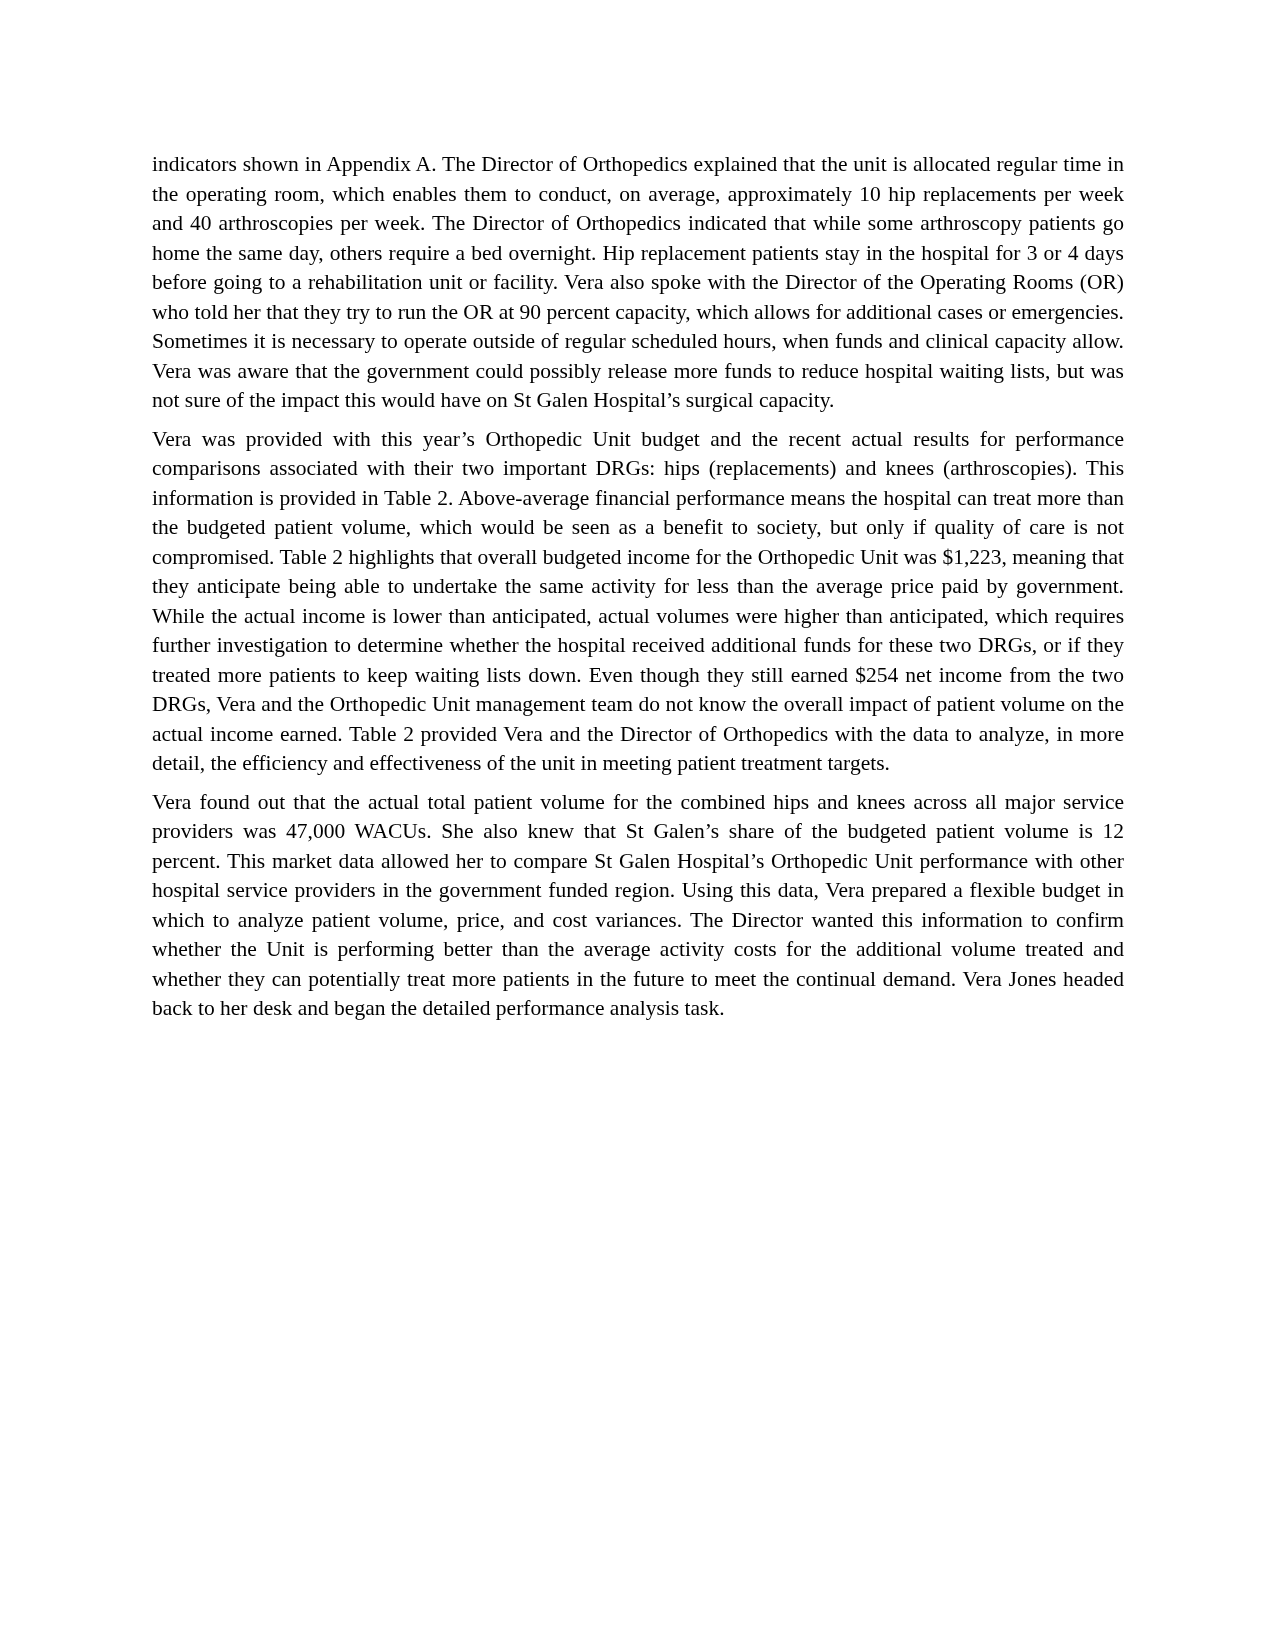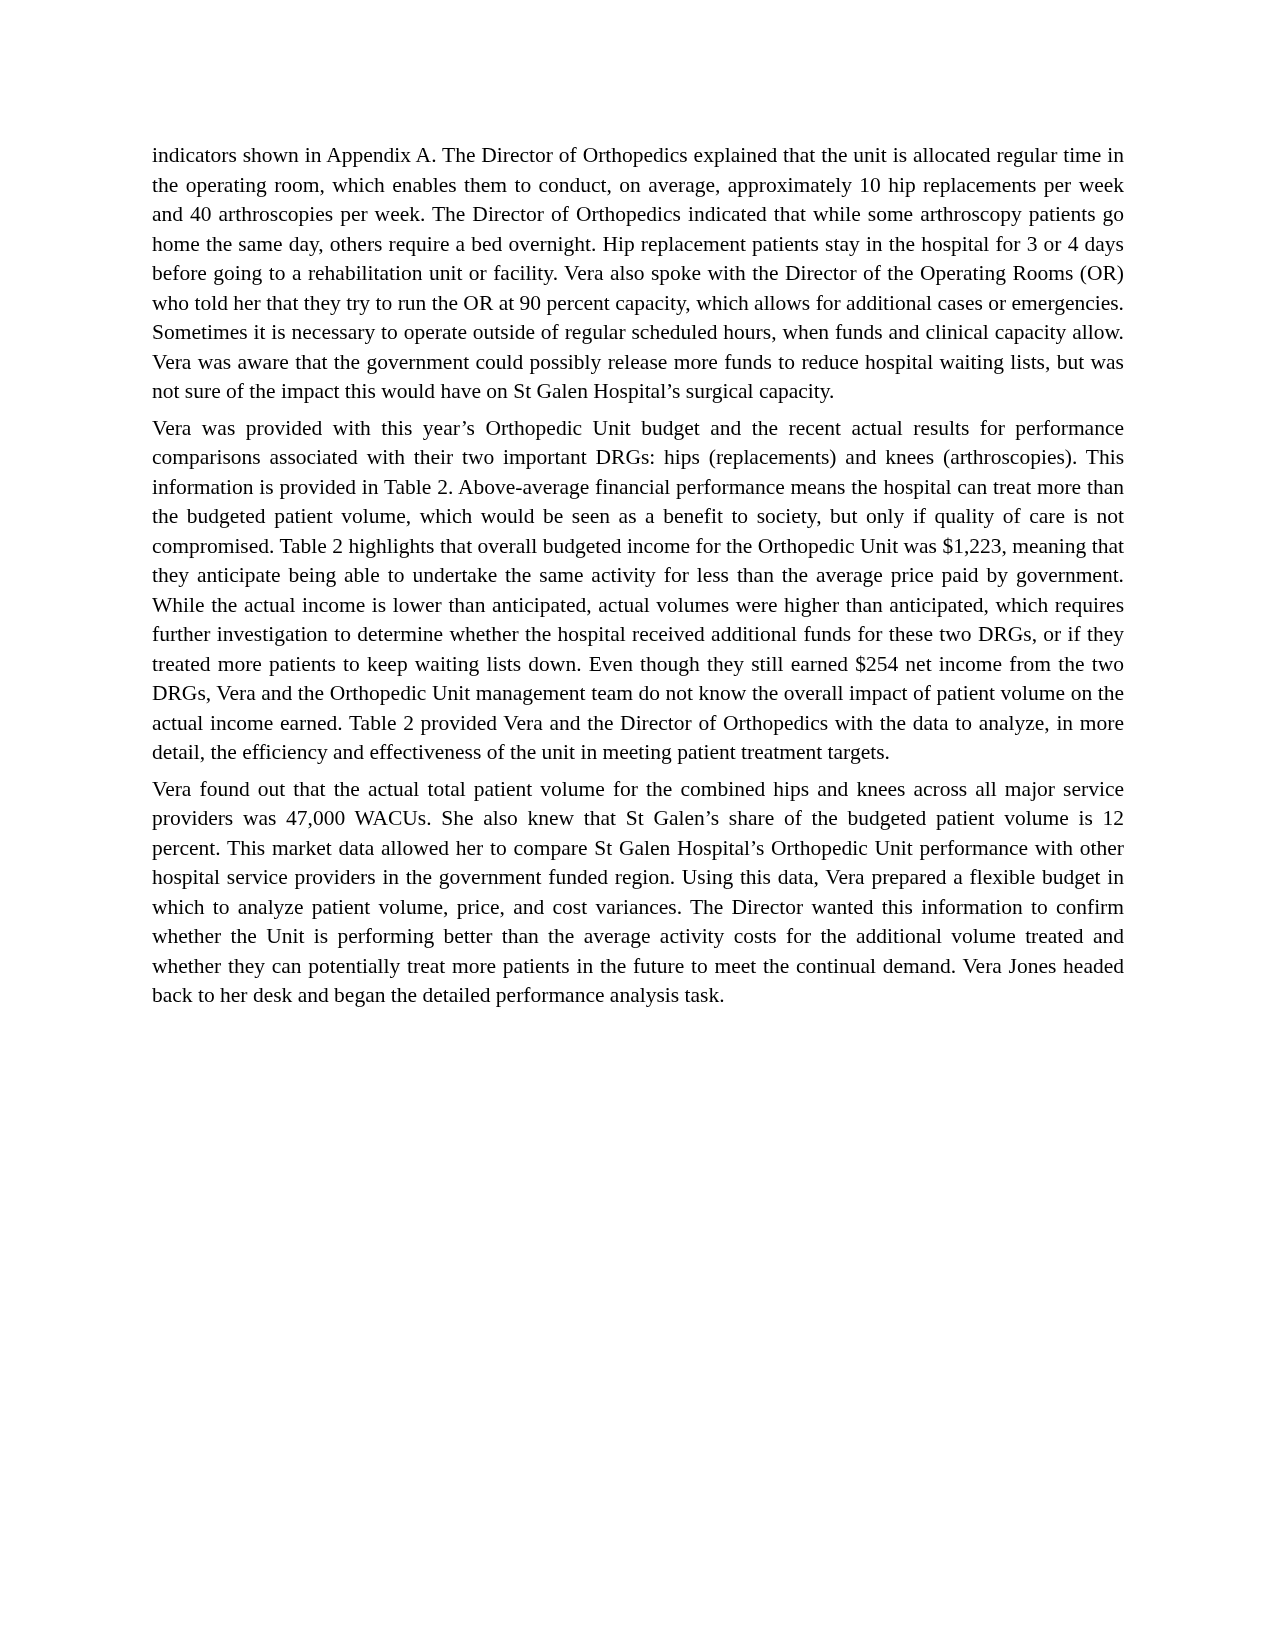--- a/index.html
+++ b/index.html
@@ -24,21 +24,21 @@
     top: 141px;
     width: 972px;
     color: #000000;
     font-family: "Liberation Serif", "DejaVu Serif", serif;
     font-size: 21.5px;
     line-height: 29.5px;
     text-align: justify;
     text-justify: inter-word;
   }
   .doc-paragraph {
-    margin: 0 0 7px 0;
+    margin: 9px 0 7px 0;
     padding: 0;
   }
 </style>
 </head>
 <body>
 
 <div class="page">
   <main class="doc-body">
     <p class="doc-paragraph">indicators shown in Appendix A. The Director of Orthopedics explained that the unit is allocated regular time in the operating room, which enables them to conduct, on average, approximately 10 hip replacements per week and 40 arthroscopies per week. The Director of Orthopedics indicated that while some arthroscopy patients go home the same day, others require a bed overnight. Hip replacement patients stay in the hospital for 3 or 4 days before going to a rehabilitation unit or facility. Vera also spoke with the Director of the Operating Rooms (OR) who told her that they try to run the OR at 90 percent capacity, which allows for additional cases or emergencies. Sometimes it is necessary to operate outside of regular scheduled hours, when funds and clinical capacity allow. Vera was aware that the government could possibly release more funds to reduce hospital waiting lists, but was not sure of the impact this would have on St Galen Hospital’s surgical capacity.</p>
     <p class="doc-paragraph">Vera was provided with this year’s Orthopedic Unit budget and the recent actual results for performance comparisons associated with their two important DRGs: hips (replacements) and knees (arthroscopies). This information is provided in Table 2. Above-average financial performance means the hospital can treat more than the budgeted patient volume, which would be seen as a benefit to society, but only if quality of care is not compromised. Table 2 highlights that overall budgeted income for the Orthopedic Unit was $1,223, meaning that they anticipate being able to undertake the same activity for less than the average price paid by government. While the actual income is lower than anticipated, actual volumes were higher than anticipated, which requires further investigation to determine whether the hospital received additional funds for these two DRGs, or if they treated more patients to keep waiting lists down. Even though they still earned $254 net income from the two DRGs, Vera and the Orthopedic Unit management team do not know the overall impact of patient volume on the actual income earned. Table 2 provided Vera and the Director of Orthopedics with the data to analyze, in more detail, the efficiency and effectiveness of the unit in meeting patient treatment targets.</p>

